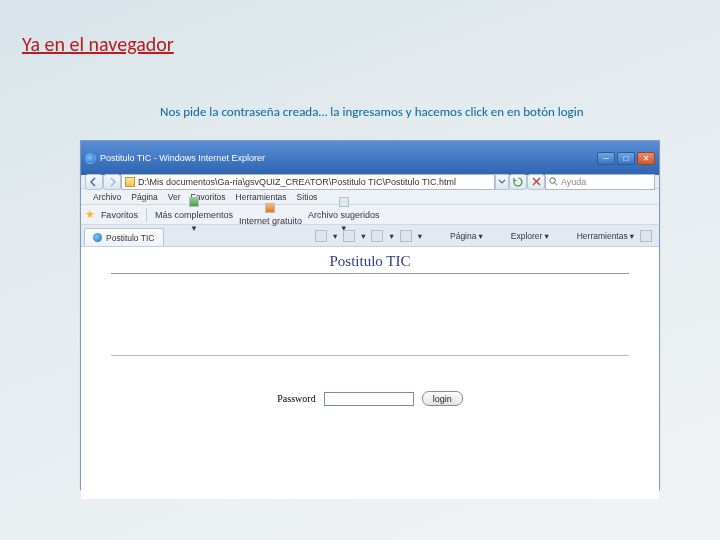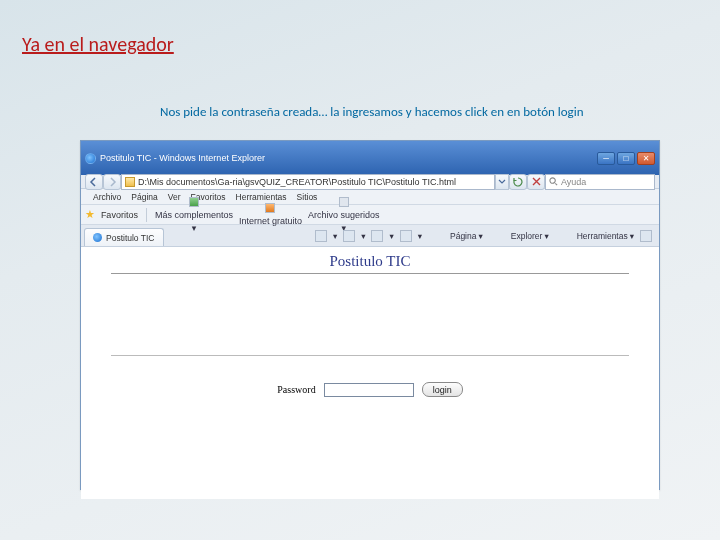--- a/index.html
+++ b/index.html
@@ -192,21 +192,21 @@
     top: 26px; left: 30px; right: 30px;
     height: 1px; background:#999;
   }
   .page-hr2 {
     position:absolute;
     top: 108px; left: 30px; right: 30px;
     height: 1px; background:#bbb;
   }
   .login-row {
     position:absolute;
-    top: 135px;
+    top: 144px;
     left: 0; right:0;
     display:flex;
     justify-content:center;
     align-items:center;
     gap: 8px;
     font-family: 'Times New Roman', serif;
     font-size: 10px;
     color:#000;
   }
   .pw-input {

